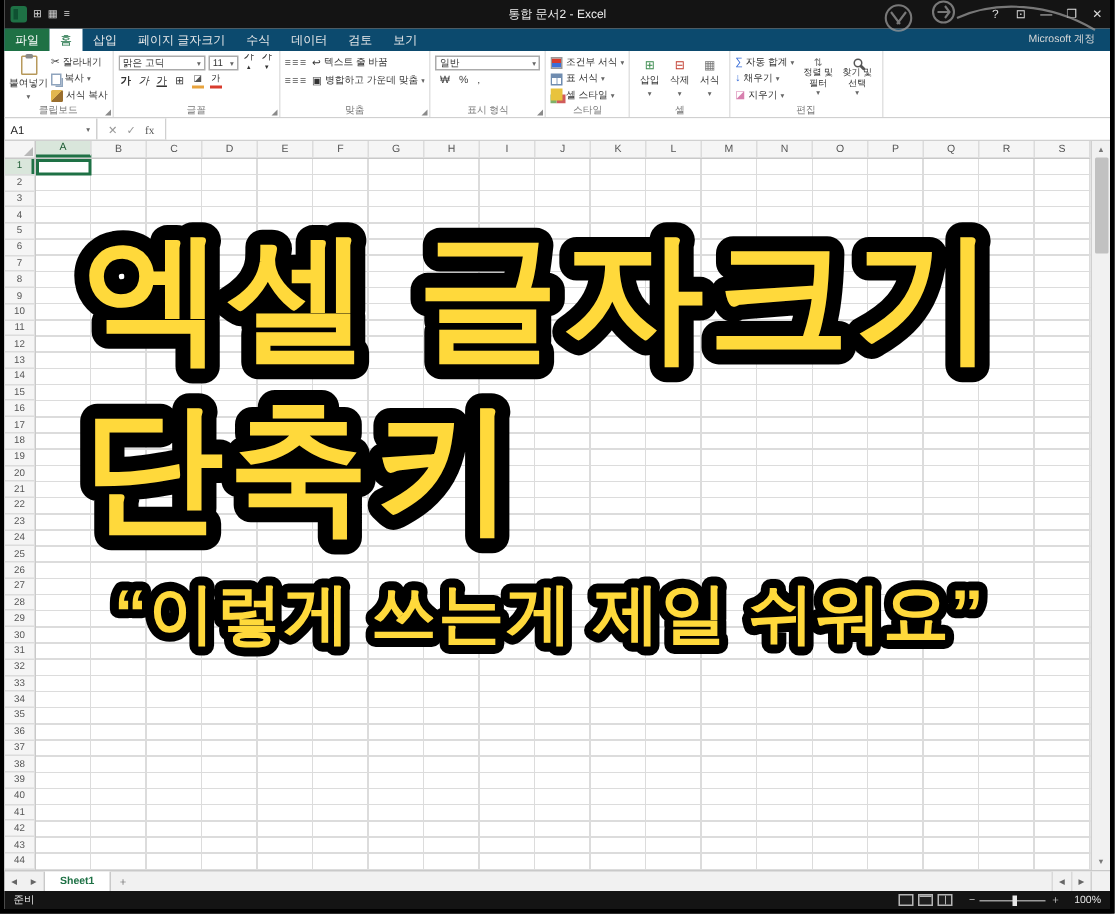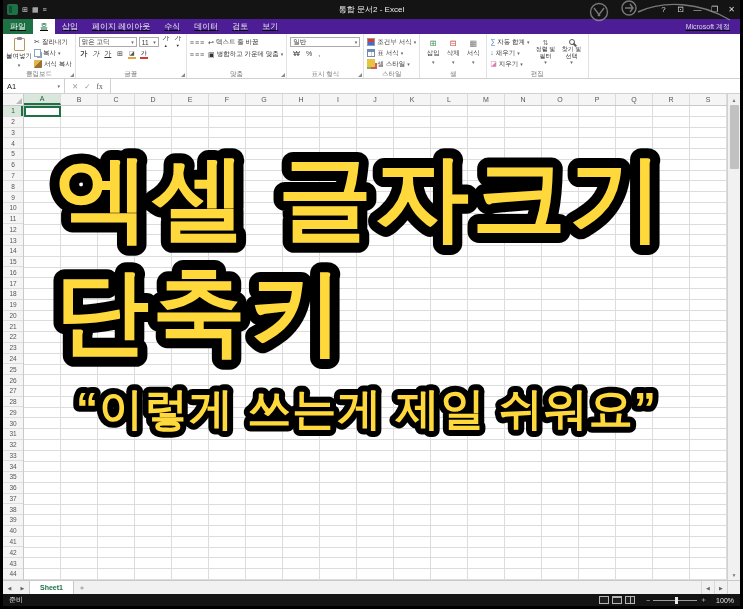--- a/index.html
+++ b/index.html
@@ -12,21 +12,21 @@
   .titlebar { height:19px; flex:0 0 19px; background:#141414; color:#fff; display:flex; align-items:center; position:relative; }
   .qat { display:flex; align-items:center; gap:4px; margin-left:4px; z-index:2; }
   .excel-logo { width:11px; height:11px; background:var(--green); border-radius:2px; position:relative; }
   .excel-logo::after { content:""; position:absolute; left:2px; top:2px; width:3px; height:7px; background:#0f5132; }
   .qat-ic { font-size:7px; color:#d9d9d9; line-height:1; }
   .title-center { position:absolute; left:0; right:0; text-align:center; font-size:8px; color:#f0f0f0; pointer-events:none; }
   .win-controls { margin-left:auto; display:flex; z-index:2; }
   .win-btn { width:17px; height:19px; display:flex; align-items:center; justify-content:center; font-size:8px; color:#dcdcdc; }
 
   
-  .tabrow { height:15px; flex:0 0 15px; background:#4c1d95; display:flex; align-items:flex-end;text-decoration:underline; }
+  .tabrow { height:15px; flex:0 0 15px; background:#0c4a6e; display:flex; align-items:flex-end; }
   .tabs-list { display:flex; height:15px; }
   .tab { padding:0 7px; font-size:8px; line-height:15px; color:#ececec; white-space:nowrap; }
   .tab.file { background:var(--green); color:#fff; }
   .tab.active { background:#fff; color:var(--green); }
   .account { margin-left:auto; color:#d7d7d7; font-size:7px; padding-right:10px; line-height:15px; white-space:nowrap; }
 
   
   .ribbon { height:45px; flex:0 0 45px; background:#fff; border-bottom:1px solid #d0d0d0; display:flex; overflow:hidden; }
   .group { position:relative; border-right:1px solid #e2e2e2; display:flex; flex-direction:column; padding:2px 3px 0 3px; }
   .gbody { flex:1; display:flex; overflow:hidden; }
@@ -150,21 +150,21 @@
         <span class="win-btn">❐</span>
         <span class="win-btn">✕</span>
       </div>
     </div>
 
     <div class="tabrow">
       <div class="tabs-list">
           <div class="tab file">파일</div>
           <div class="tab active">홈</div>
           <div class="tab">삽입</div>
-          <div class="tab">페이지 레이아웃</div>
+          <div class="tab">페이지 글자크기</div>
           <div class="tab">수식</div>
           <div class="tab">데이터</div>
           <div class="tab">검토</div>
           <div class="tab">보기</div>
         </div>
       <div class="account">Microsoft 계정</div>
     </div>
 
     <div class="ribbon">
 

